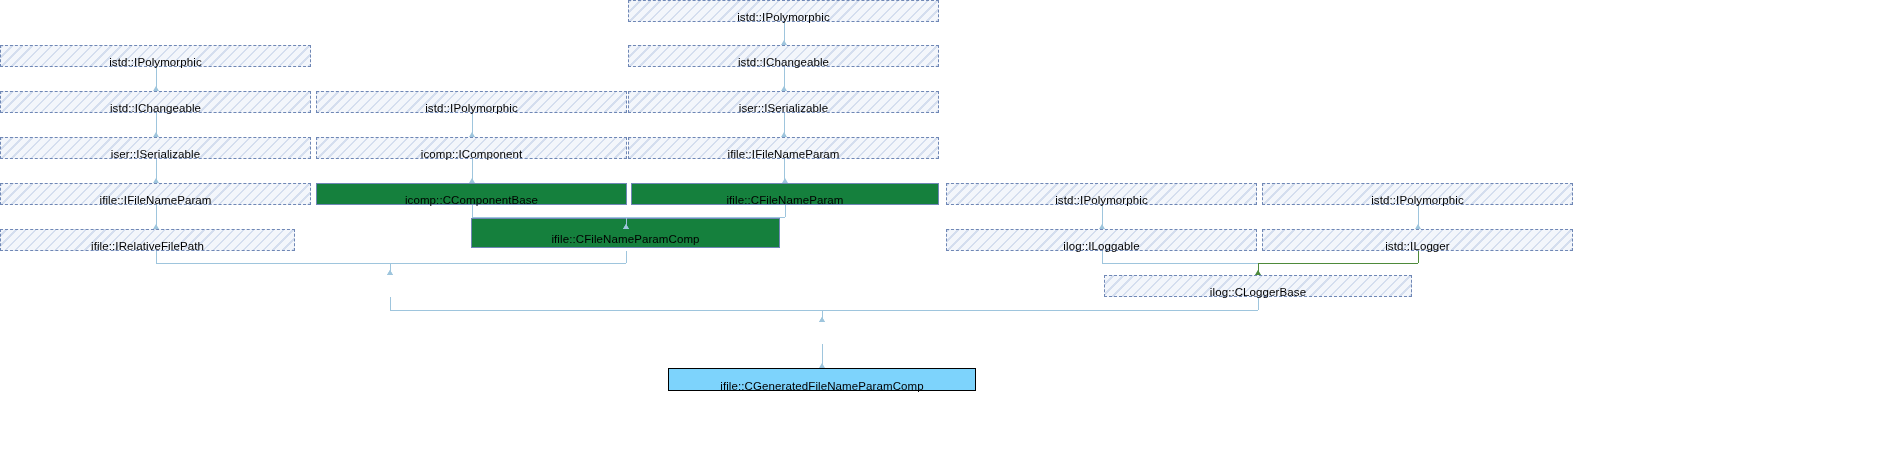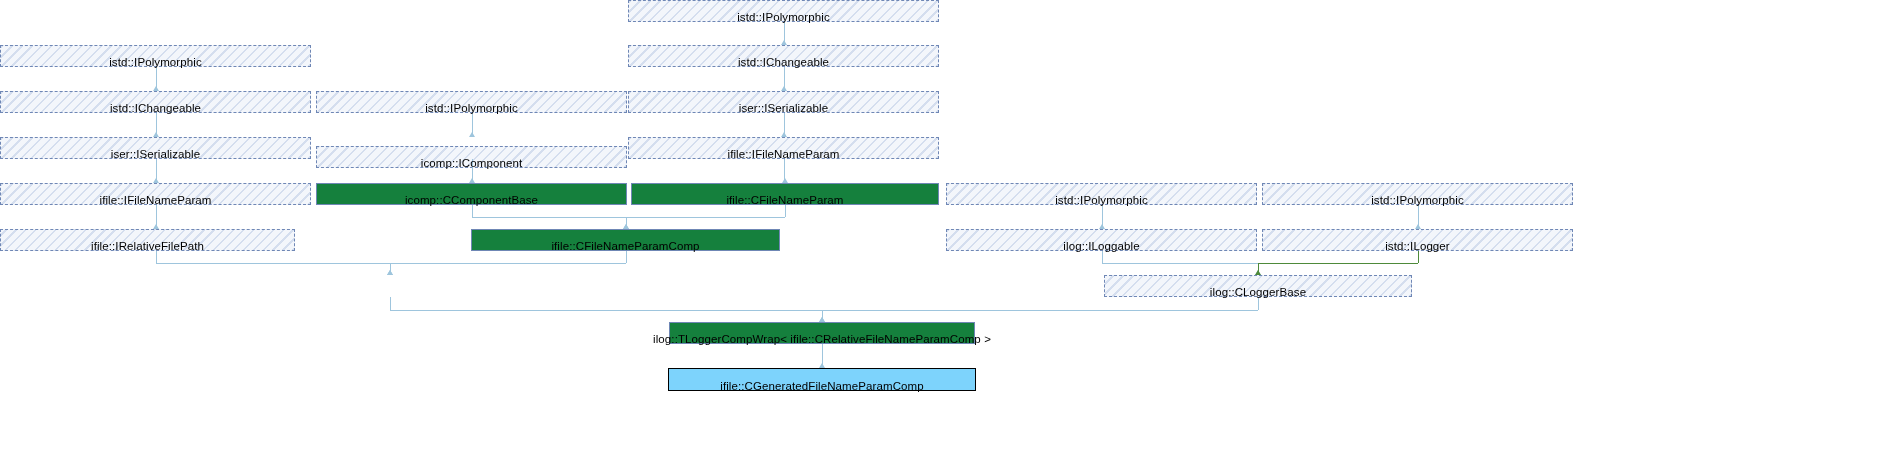--- a/index.html
+++ b/index.html
@@ -94,21 +94,21 @@
     </div>
     <div class="node abstract" style="left: 316px; top: 91px; width: 311px; height: 22px;">
       <span class="lbl">istd::IPolymorphic</span>
     </div>
     <div class="node abstract" style="left: 628px; top: 91px; width: 311px; height: 22px;">
       <span class="lbl">iser::ISerializable</span>
     </div>
     <div class="node abstract" style="left: 0px; top: 137px; width: 311px; height: 22px;">
       <span class="lbl">iser::ISerializable</span>
     </div>
-    <div class="node abstract" style="left: 316px; top: 146px; width: 311px; height: 22px;">
+    <div class="node abstract" style="left: 316px; top: 137px; width: 311px; height: 22px;">
       <span class="lbl">icomp::IComponent</span>
     </div>
     <div class="node abstract" style="left: 628px; top: 137px; width: 311px; height: 22px;">
       <span class="lbl">ifile::IFileNameParam</span>
     </div>
     <div class="node abstract" style="left: 0px; top: 183px; width: 311px; height: 22px;">
       <span class="lbl">ifile::IFileNameParam</span>
     </div>
     <div class="node concrete" style="left: 316px; top: 183px; width: 311px; height: 22px;">
       <span class="lbl">icomp::CComponentBase</span>
@@ -118,34 +118,31 @@
     </div>
     <div class="node abstract" style="left: 946px; top: 183px; width: 311px; height: 22px;">
       <span class="lbl">istd::IPolymorphic</span>
     </div>
     <div class="node abstract" style="left: 1262px; top: 183px; width: 311px; height: 22px;">
       <span class="lbl">istd::IPolymorphic</span>
     </div>
     <div class="node abstract" style="left: 0px; top: 229px; width: 295px; height: 22px;">
       <span class="lbl">ifile::IRelativeFilePath</span>
     </div>
-    <div class="node concrete" style="left: 471px; top: 229px; width: 309px; height: 22px;">
+    <div class="node concrete" style="left: 471px; top: 218px; width: 309px; height: 30px;">
       <span class="lbl">ifile::CFileNameParamComp</span>
     </div>
     <div class="node abstract" style="left: 946px; top: 229px; width: 311px; height: 22px;">
       <span class="lbl">ilog::ILoggable</span>
     </div>
     <div class="node abstract" style="left: 1262px; top: 229px; width: 311px; height: 22px;">
       <span class="lbl">istd::ILogger</span>
     </div>
     <div class="node abstract" style="left: 1104px; top: 275px; width: 308px; height: 22px;">
       <span class="lbl">ilog::CLoggerBase</span>
-    </div>
-    <div class="node concrete" style="left: 669px; top: 322px; width: 306px; height: 22px;">
-      <span class="lbl">ilog::TLoggerCompWrap&lt; ifile::CRelativeFileNameParamComp &gt;</span>
     </div>
     <div class="node current" style="left: 668px; top: 368px; width: 308px; height: 23px;">
       <span class="lbl">ifile::CGeneratedFileNameParamComp</span>
     </div>
     <div class="edge v" style="left: 156px; top: 67px; height: 24px; background: rgb(158, 197, 221);"></div>
     <div class="arrow" style="left: 152.5px; top: 86px;"></div>
     <div class="edge v" style="left: 784px; top: 22px; height: 23px; background: rgb(158, 197, 221);"></div>
     <div class="arrow" style="left: 780.5px; top: 40px;"></div>
     <div class="edge v" style="left: 784px; top: 67px; height: 24px; background: rgb(158, 197, 221);"></div>
     <div class="arrow" style="left: 780.5px; top: 86px;"></div>

